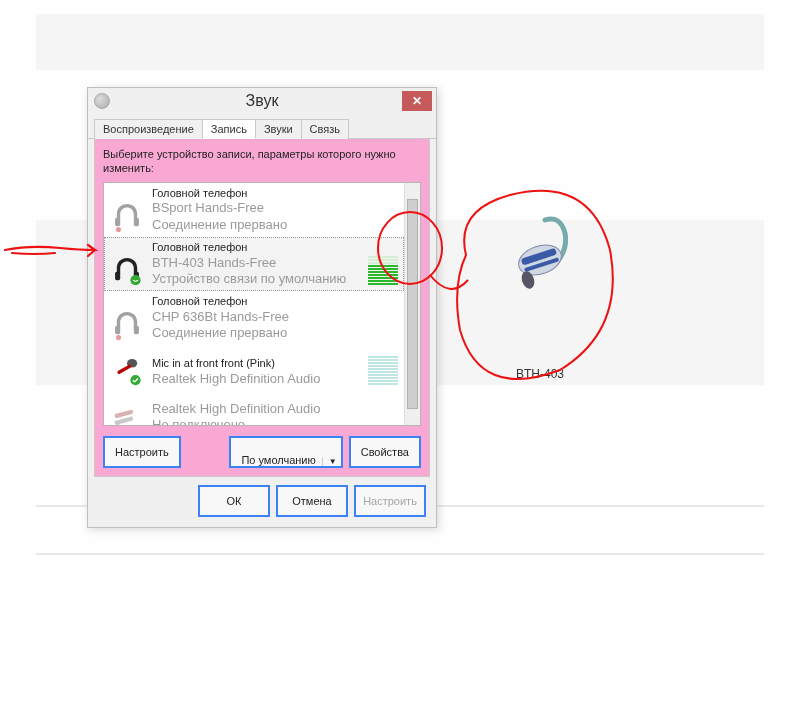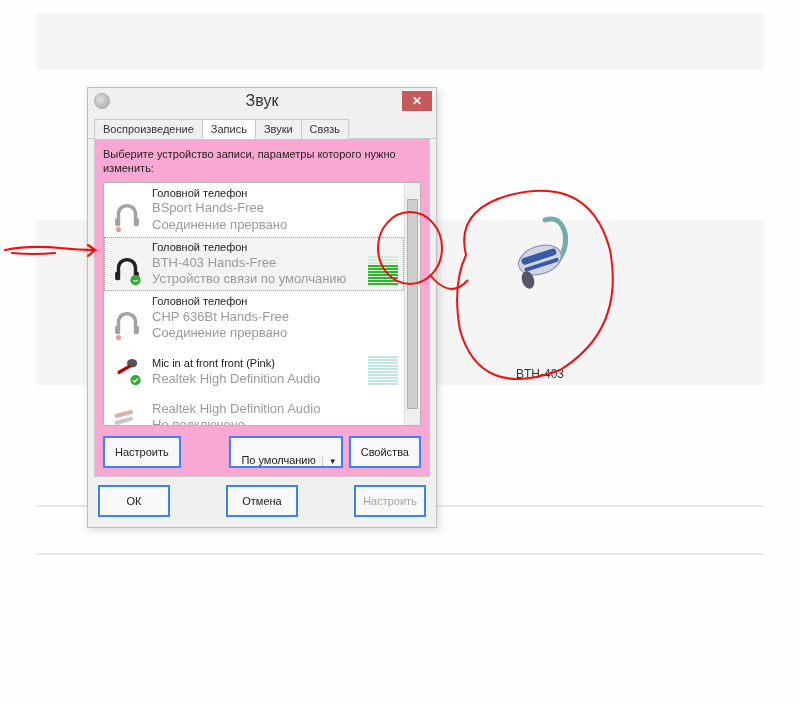--- a/index.html
+++ b/index.html
@@ -192,21 +192,21 @@
   .btn.dropdown { padding-right: 4px; align-items: flex-end; }
   .btn .arrow {
     margin-left: 6px;
     font-size: 8px;
     border-left: 1px solid #ccc;
     padding-left: 6px;
   }
   .dialog-buttons {
     padding: 8px 10px 10px 10px;
     display: flex;
-    justify-content: space-between;
+    justify-content: flex-end;
     gap: 6px;
   }
   .dialog-buttons .btn { width: 72px; justify-content: center; }
   .spacer { flex: 1; }
 
   
   .headset-svg, .jack-svg, .mic-svg { width: 100%; height: 100%; }
 
   
   .anno {

